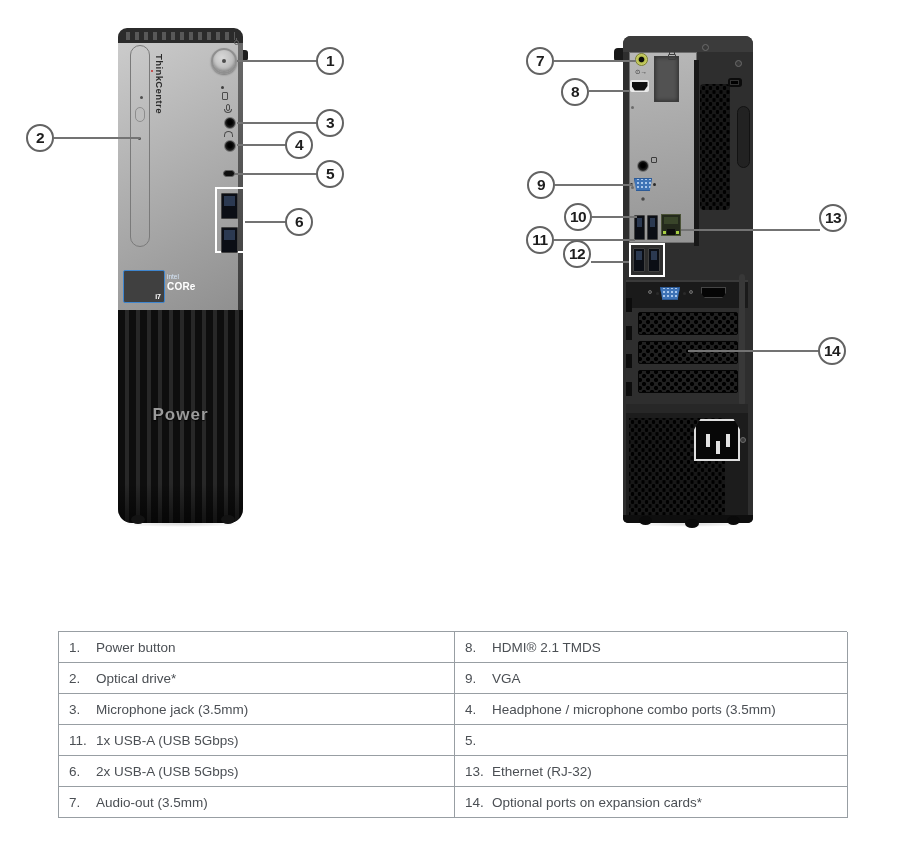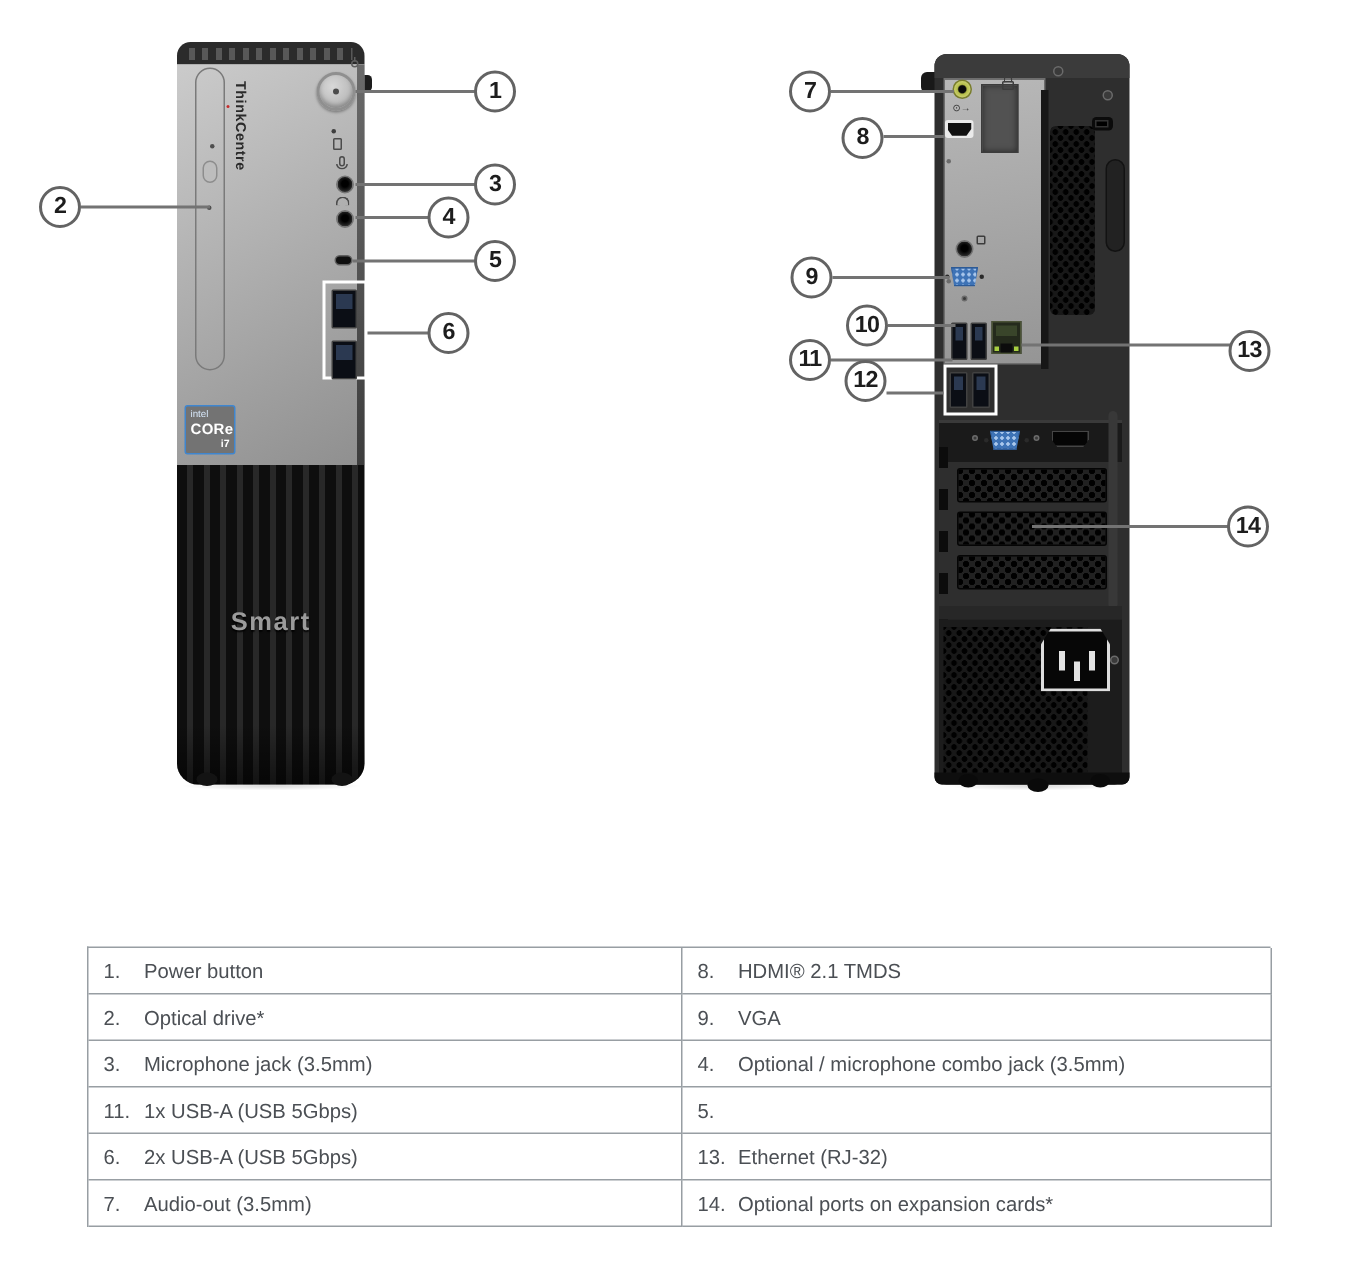--- a/index.html
+++ b/index.html
@@ -34,36 +34,36 @@
        background-size:4px 4px;background-position:1px 2px;}
   .whitebox{position:absolute;border:2.5px solid #fff;z-index:5;}
   
   .spec-table{position:absolute;left:58px;top:631px;width:789px;display:grid;
               grid-template-columns:396px 393px;border-top:1px solid #989ea3;
               border-left:1px solid #989ea3;z-index:3;}
   .cell{height:31px;border-bottom:1px solid #989ea3;border-right:1px solid #989ea3;
         display:flex;align-items:center;padding-left:10px;font-size:13.5px;color:#4b4f54;}
   .cell .num{flex:none;width:27px;}
   
-  .intel{display:flex;flex-direction:column;background:#737373;border:1px solid #3f86cf;
-         border-radius:2px;color:#fff;line-height:1;}
+  .intel{display:flex;flex-direction:column;background:#404040;border:1px solid #3f86cf;
+         border-radius:2px;color:#fff;line-height:1;padding-left:40px;}
 </style>
 </head>
 <body>
 
 <div id="canvas">
 
   <div class="tower" style="left:118px;top:28px;width:125px;height:495px;">
     <div class="abs" style="left:0;top:0;width:125px;height:15px;background:#2b2b2b;border-radius:9px 9px 0 0;"></div>
     <div class="abs" style="left:8px;top:4px;width:109px;height:8px;background:repeating-linear-gradient(90deg,#585858 0 4px,#2b2b2b 4px 9px);"></div>
     <div class="abs" style="left:0;top:15px;width:125px;height:267px;background:linear-gradient(150deg,#cbcbcb,#aaaaaa 55%,#8f8f8f);"></div>
     <div class="abs" style="left:120px;top:15px;width:5px;height:267px;background:linear-gradient(180deg,#6a6a6a,#3d3d3d);"></div>
     <div class="abs" style="left:0;top:282px;width:125px;height:213px;background:repeating-linear-gradient(90deg,#0e0e0e 0 7px,#282828 7px 11px);border-radius:0 0 14px 14px;"></div>
     <div class="abs" style="left:0;top:455px;width:125px;height:40px;background:linear-gradient(transparent,rgba(0,0,0,.55));border-radius:0 0 14px 14px;"></div>
-    <div class="abs" style="left:0;top:377px;width:125px;text-align:center;font-size:17px;font-weight:bold;color:#9b9b9b;letter-spacing:1px;text-shadow:0 1px 1px rgba(0,0,0,.8);">Smart</div>
+    <div class="abs" style="left:0;top:377px;width:125px;text-align:center;font-size:17px;font-weight:bold;color:#9b9b9b;letter-spacing:1px;text-shadow:0 1px 1px rgba(0,0,0,.8);">Power</div>
     <div class="abs" style="left:13px;top:487px;width:14px;height:9px;background:#131313;border-radius:50%;"></div>
     <div class="abs" style="left:103px;top:487px;width:14px;height:9px;background:#131313;border-radius:50%;"></div>
 
     <div class="abs" style="left:12px;top:17px;width:20px;height:202px;border:1.5px solid #7a7a7a;border-radius:11px;"></div>
     <div class="abs" style="left:22px;top:68px;width:3px;height:3px;background:#4f4f4f;border-radius:50%;"></div>
     <div class="abs" style="left:17px;top:79px;width:10px;height:15px;border:1px solid #8d8d8d;border-radius:5px;background:#bdbdbd;"></div>
     <div class="abs" style="left:20px;top:109px;width:3px;height:3px;background:#4f4f4f;border-radius:50%;"></div>
 
     <div class="abs" style="left:36px;top:26px;writing-mode:vertical-rl;font-size:9.5px;font-weight:bold;color:#2a2a2a;letter-spacing:.4px;">ThinkCentre</div>
     <div class="abs" style="left:33px;top:42px;width:2px;height:2px;background:#c62b2b;border-radius:50%;"></div>
@@ -201,21 +201,21 @@
   <div class="callout" style="left:316px;top:109px;">3</div>
   <div class="callout" style="left:285px;top:131px;">4</div>
   <div class="callout" style="left:316px;top:160px;">5</div>
   <div class="callout" style="left:285px;top:208px;">6</div>
   <div class="callout" style="left:526px;top:47px;">7</div>
   <div class="callout" style="left:561px;top:78px;">8</div>
   <div class="callout" style="left:527px;top:171px;">9</div>
   <div class="callout" style="left:564px;top:203px;">10</div>
   <div class="callout" style="left:526px;top:226px;">11</div>
   <div class="callout" style="left:563px;top:240px;">12</div>
-  <div class="callout" style="left:819px;top:220px;">13</div>
+  <div class="callout" style="left:819px;top:204px;">13</div>
   <div class="callout" style="left:818px;top:337px;">14</div>
 
   <div class="spec-table">
     <div class="cell">
         <span class="num">1.</span>
         <span>Power button</span>
       </div>
     <div class="cell">
         <span class="num">8.</span>
         <span>HDMI® 2.1 TMDS</span>
@@ -227,21 +227,21 @@
     <div class="cell">
         <span class="num">9.</span>
         <span>VGA</span>
       </div>
     <div class="cell">
         <span class="num">3.</span>
         <span>Microphone jack (3.5mm)</span>
       </div>
     <div class="cell">
         <span class="num">4.</span>
-        <span>Optional / microphone combo jack (3.5mm)</span>
+        <span>Headphone / microphone combo ports (3.5mm)</span>
       </div>
     <div class="cell">
         <span class="num">11.</span>
         <span>1x USB-A (USB 5Gbps)</span>
       </div>
     <div class="cell">
         <span class="num">5.</span>
       </div>
     <div class="cell">
         <span class="num">6.</span>

